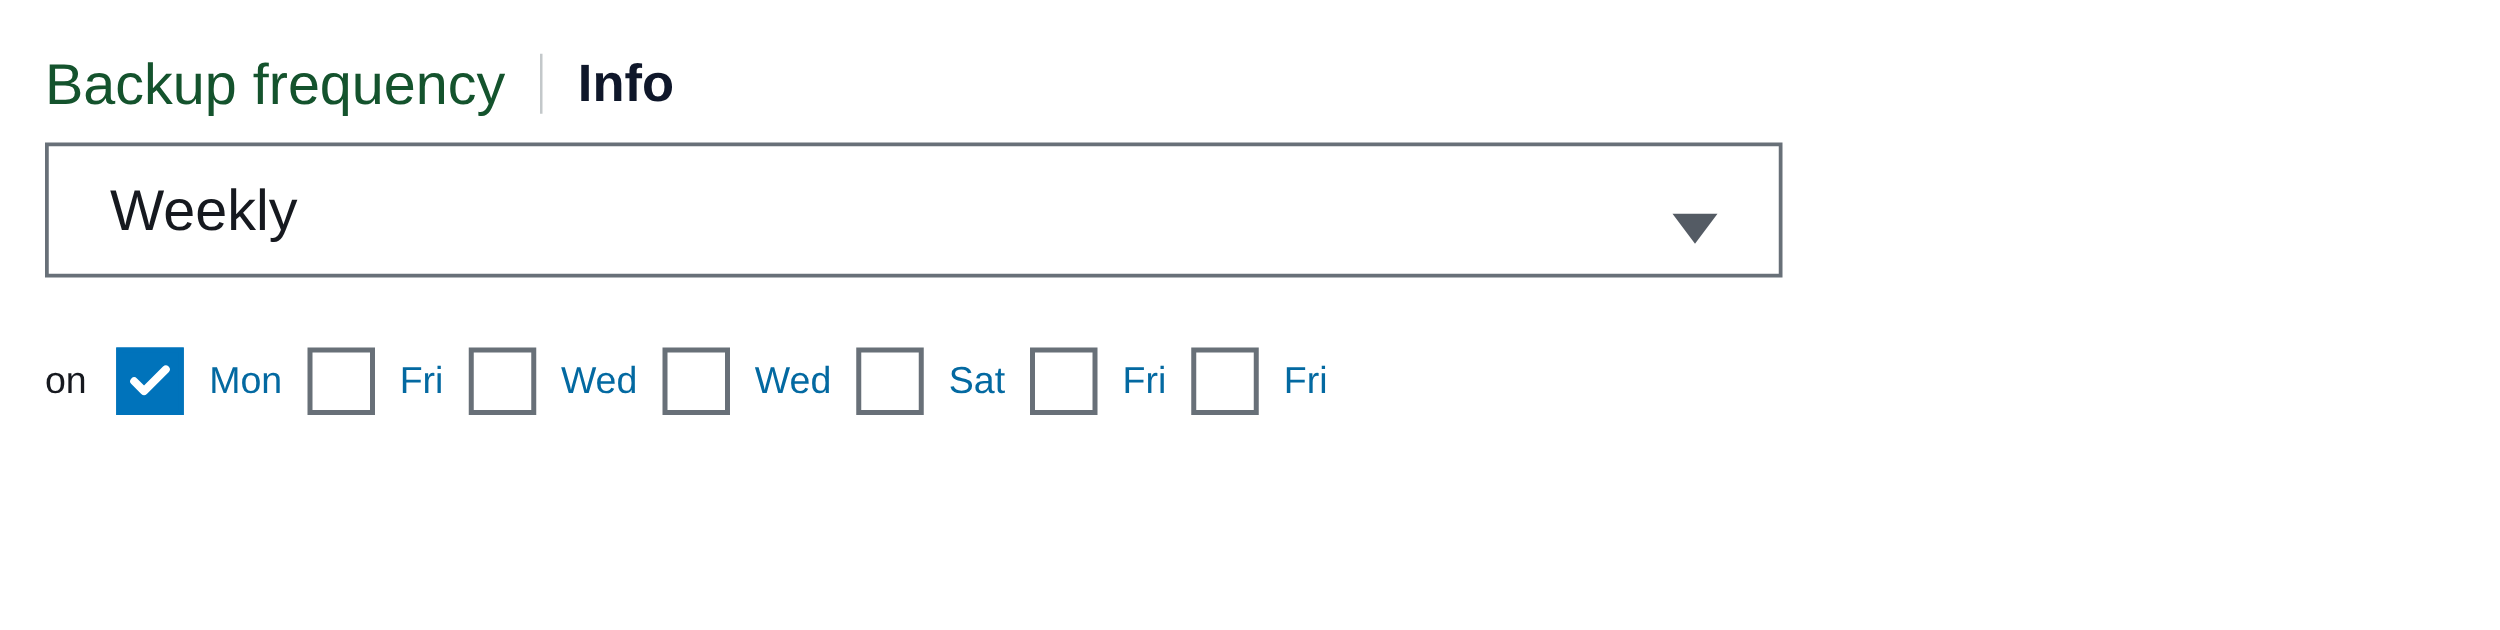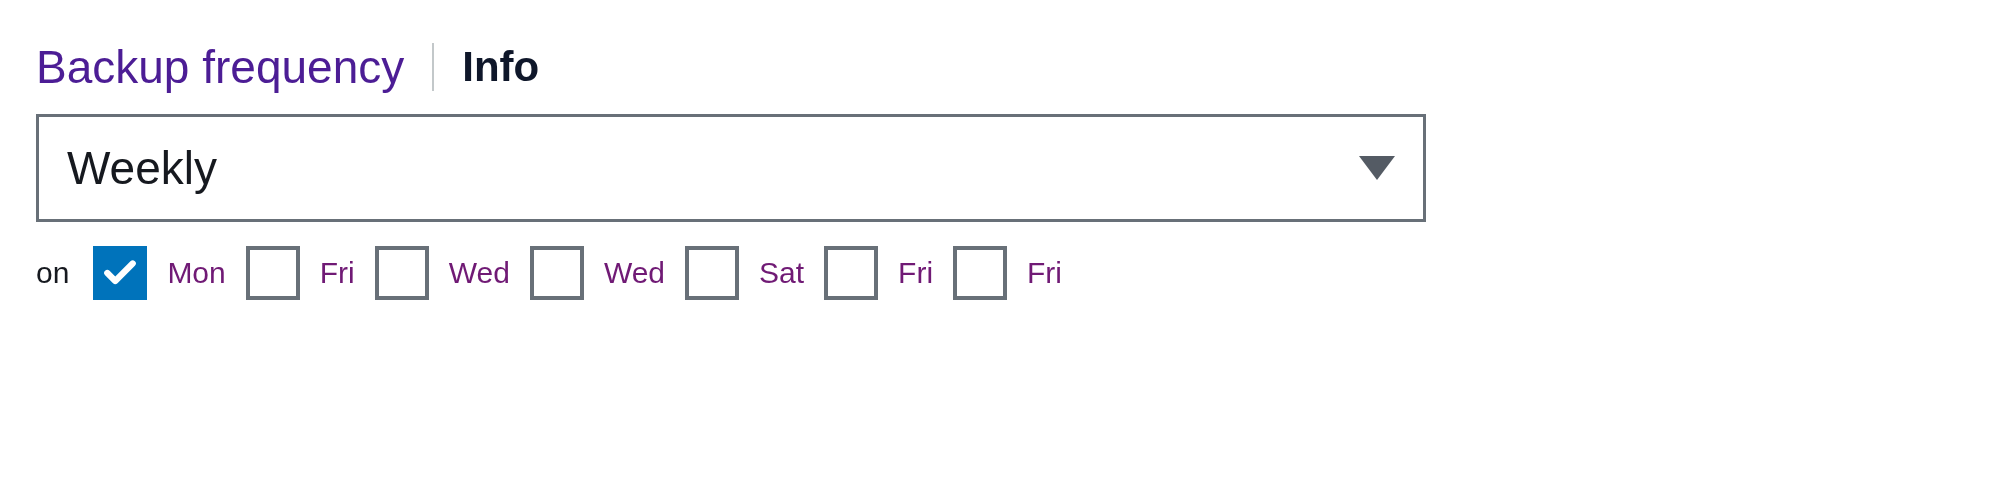--- a/index.html
+++ b/index.html
@@ -10,44 +10,44 @@
       padding: 40px 36px;
       font-size: 46px;
     }
     .header-row {
       display: flex;
       align-items: center;
       gap: 28px;
       margin-bottom: 20px;
     }
     .label {
-      color: #4c1d95;
+      color: #14532d;
       font-weight: 400;
     }
     .divider {
       width: 2px;
       height: 48px;
       background: #879196;
       opacity: 0.5;
     }
     .info-link {
       color: #0f172a;
       font-weight: 700;
       cursor: pointer;
       font-size: 42px;
     }
     .select {
       border: 3px solid #687078;
       background: #ffffff;
       display: flex;
-      align-items: center;
+      align-items: flex-end;
       justify-content: space-between;
-      padding: 24px 28px;
+      padding: 24px 49px;
       cursor: pointer;
-      margin-bottom: 24px;
+      margin-bottom: 56px;
       max-width: 1390px;
     }
     .select-value {
       color: #16191f;
     }
     .caret {
       width: 0;
       height: 0;
       border-left: 18px solid transparent;
       border-right: 18px solid transparent;
@@ -78,21 +78,21 @@
       background: #0073bb;
       border-color: #0073bb;
     }
     .check-mark {
       display: none;
     }
     .cb.checked .check-mark {
       display: block;
     }
     .day-label {
-      color: #701a75;
+      color: #0369a1;
     }
   </style>
 </head>
 <body>
 
 <div class="header-row">
   <span class="label">Backup frequency</span>
   <span class="divider"></span>
   <span class="info-link">Info</span>
 </div>

